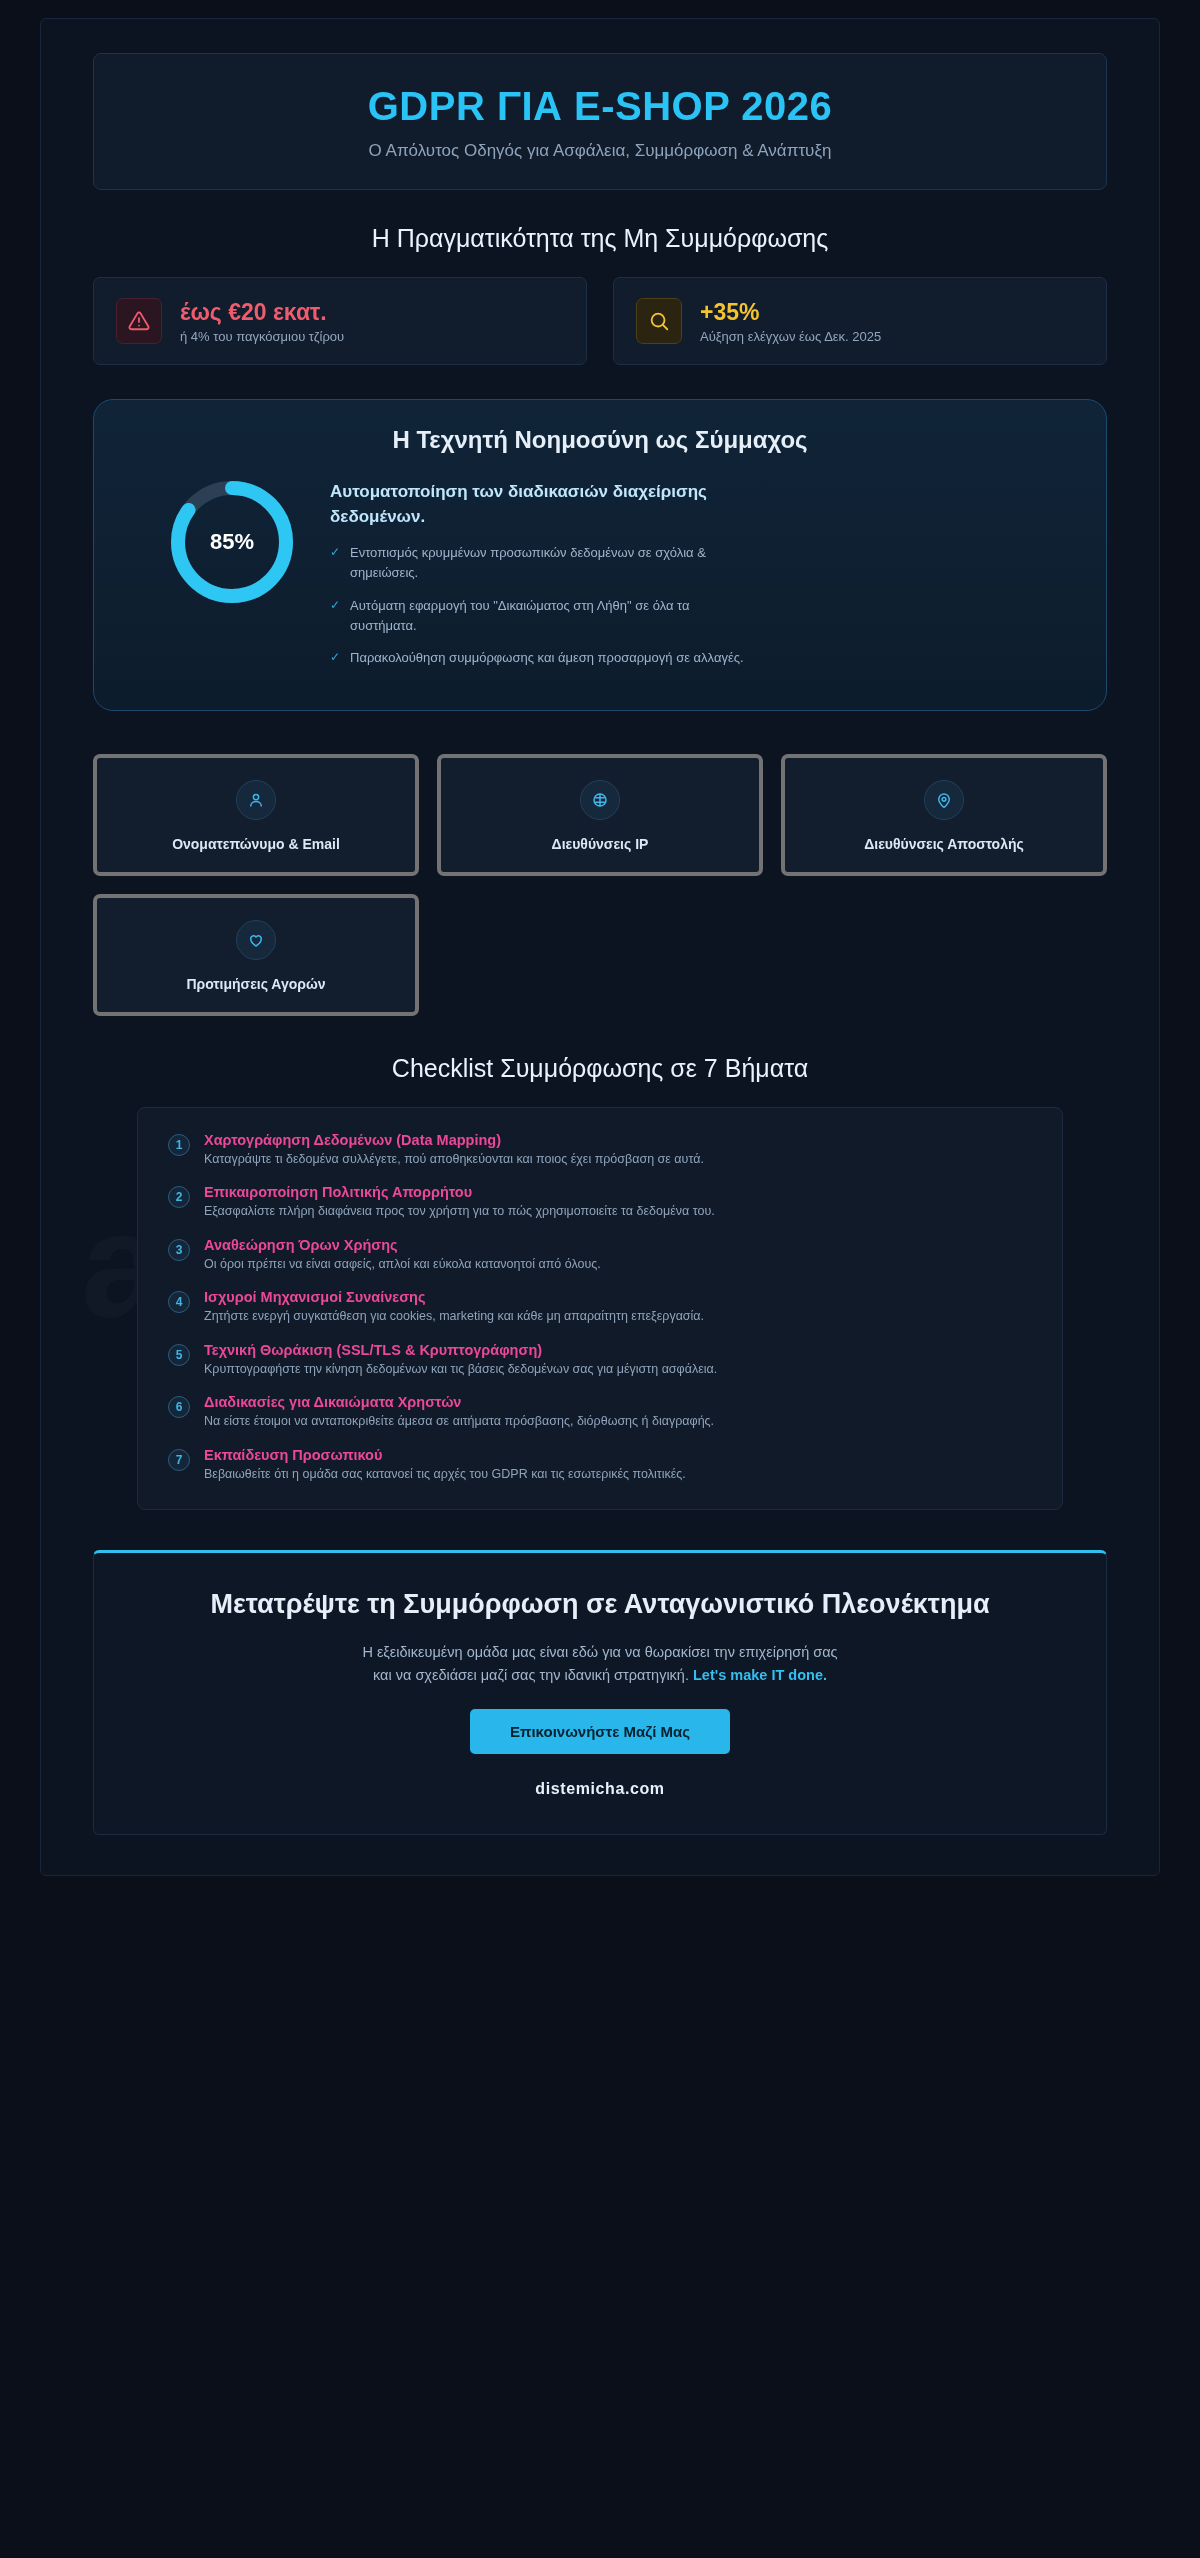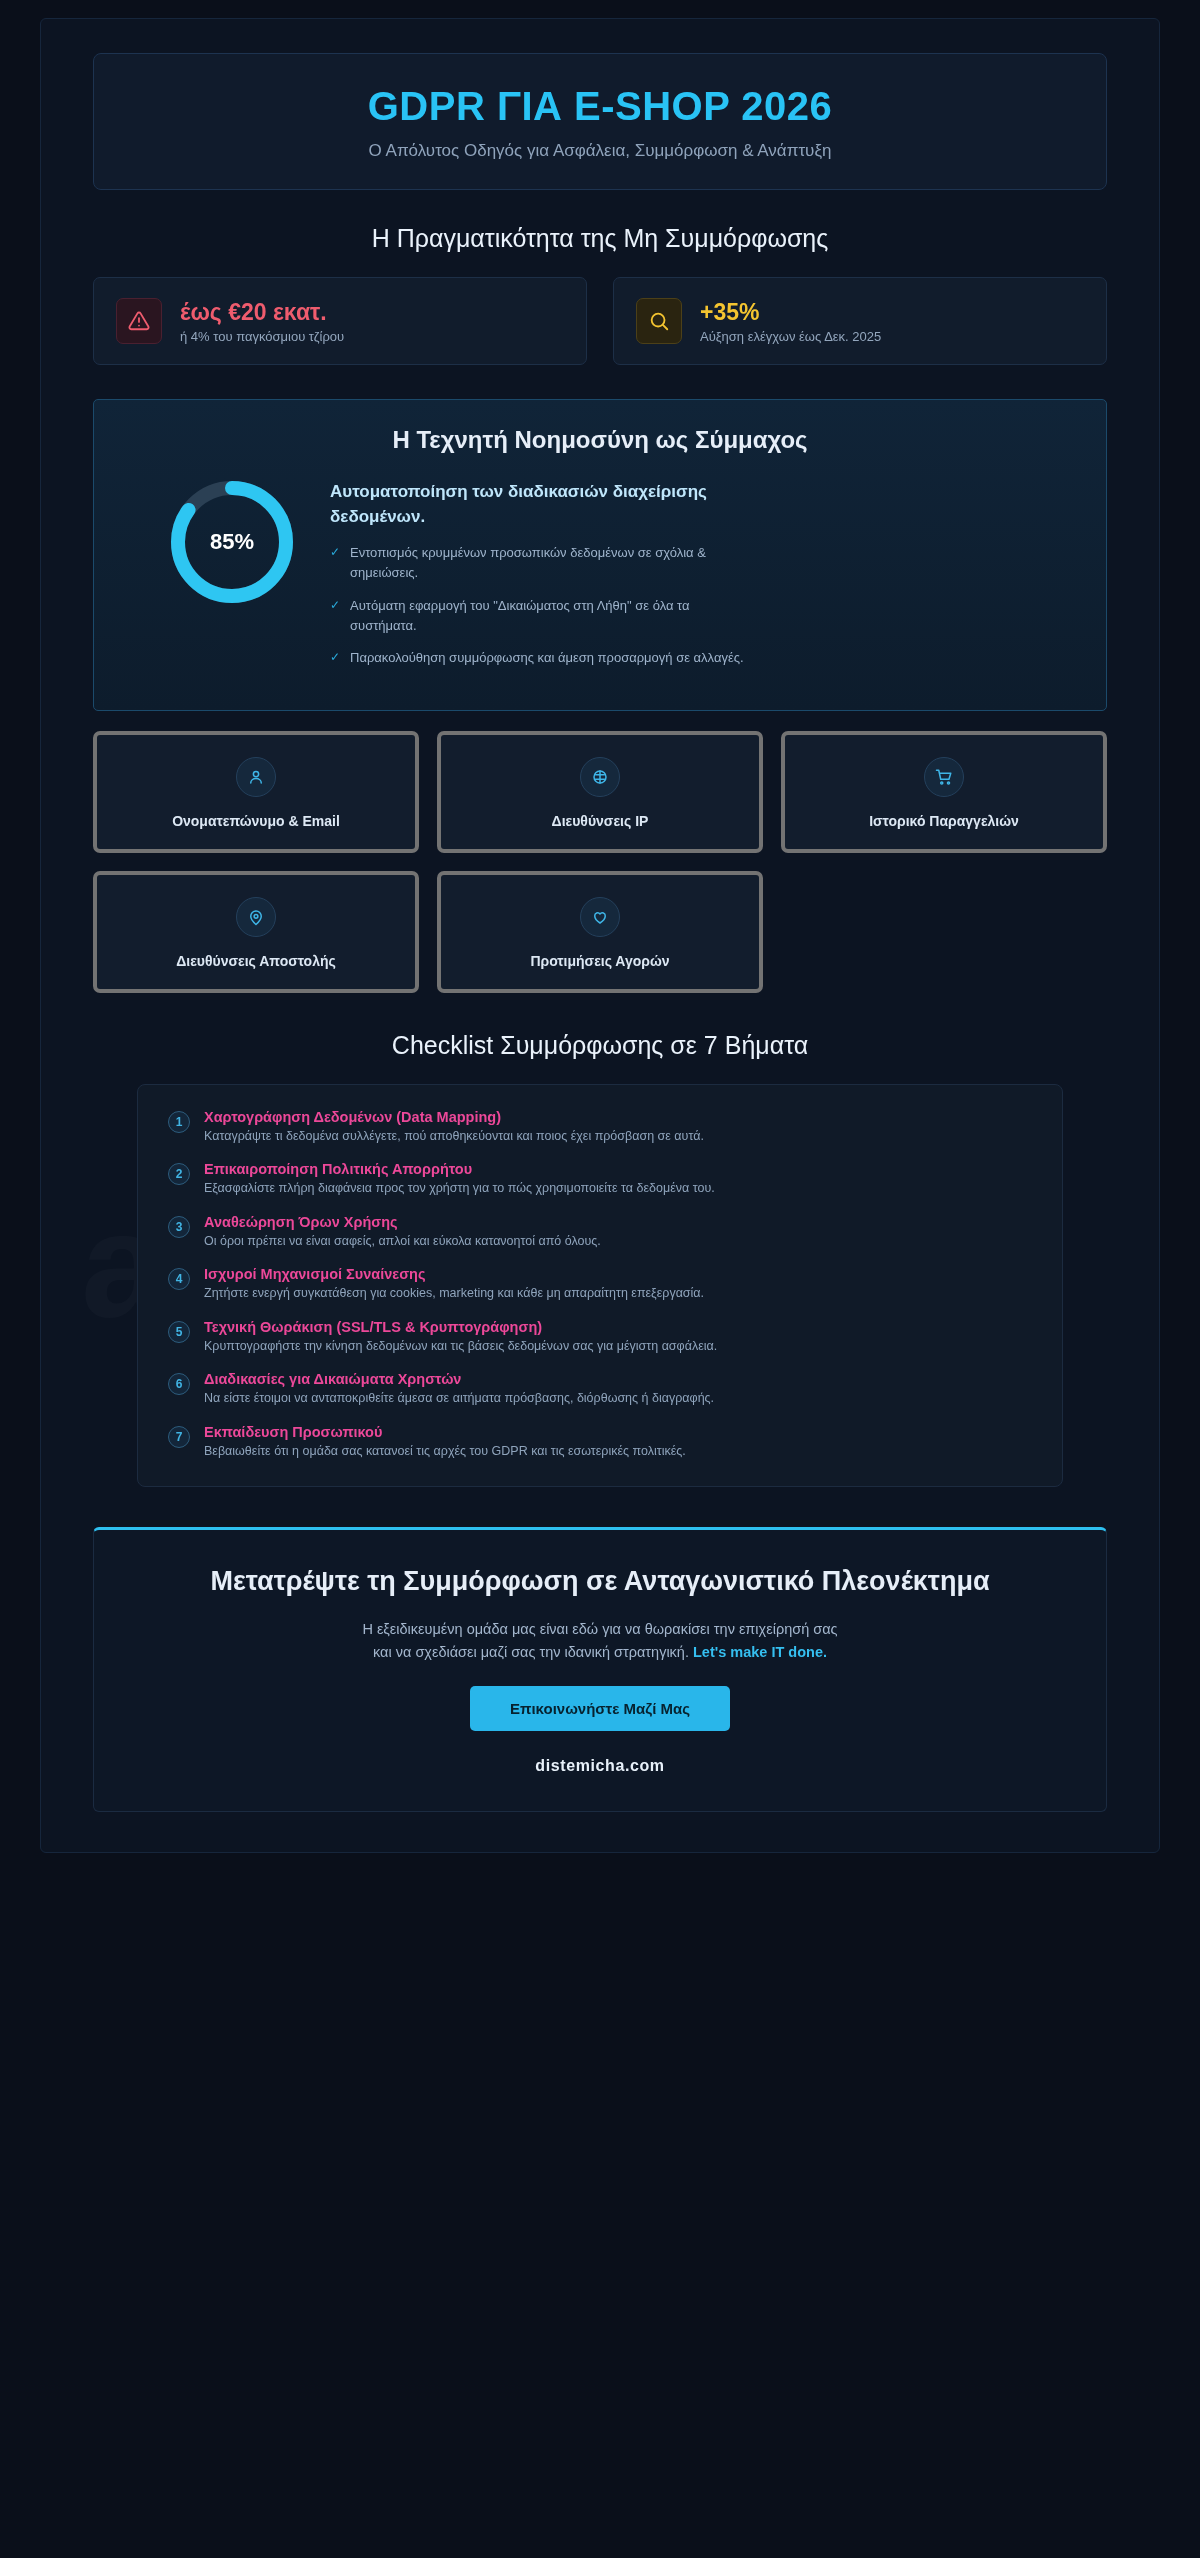--- a/index.html
+++ b/index.html
@@ -89,23 +89,23 @@
   .ico-yellow { background: #2a2410; border: 1px solid #4c4018; color: #f4c430; }
   .stat-big { font-size: 23px; font-weight: bold; margin-bottom: 3px; }
   .red { color: #ef5c6e; }
   .yellow { color: #f4c430; }
   .stat-sub { font-size: 13px; color: #93a6bd; }
 
   
   .ai-panel {
     background: linear-gradient(180deg,#102438,#0d1c2c);
     border: 1px solid #1b4a6b;
-    border-radius: 5px;
+    border-radius: 20px;
     padding: 26px 34px 30px 34px;
-    margin-bottom: 20px;
+    margin-bottom: 43px;
   }
   .ai-panel h2 {
     text-align: center;
     font-size: 24px;
     margin-bottom: 22px;
   }
   .ai-body { display: flex; align-items: flex-start; gap: 34px; }
   .donut-wrap { flex: 0 0 auto; padding-left: 40px; padding-top: 2px; }
   .donut { position: relative; width: 128px; height: 128px; }
   .donut svg { transform: rotate(-90deg); }
@@ -293,30 +293,20 @@
         <div class="card-ico">
           <svg width="18" height="18" viewBox="0 0 24 24" fill="none" stroke="currentColor" stroke-width="2" stroke-linecap="round">
             <circle cx="12" cy="12" r="8"></circle>
               <line x1="12" y1="4" x2="12" y2="20"></line>
               <path d="M6 9h12M6 15h12"></path>
           </svg>
         </div>
         <div class="card-label">Διευθύνσεις IP</div>
       </div>
 
-      <div class="card">
-        <div class="card-ico">
-          <svg width="18" height="18" viewBox="0 0 24 24" fill="none" stroke="currentColor" stroke-width="2" stroke-linecap="round" stroke-linejoin="round">
-            <circle cx="9" cy="20" r="1.4"></circle>
-              <circle cx="18" cy="20" r="1.4"></circle>
-            <path d="M2 3h3l2.6 12h11L21 7H6"></path>
-          </svg>
-        </div>
-        <div class="card-label">Ιστορικό Παραγγελιών</div>
-      </div>
 
 
       <div class="card">
         <div class="card-ico">
           <svg width="18" height="18" viewBox="0 0 24 24" fill="none" stroke="currentColor" stroke-width="2" stroke-linecap="round" stroke-linejoin="round">
             <path d="M12 22s7-6.1 7-11a7 7 0 1 0-14 0c0 4.9 7 11 7 11z"></path>
               <circle cx="12" cy="11" r="2.5"></circle>
           </svg>
         </div>
         <div class="card-label">Διευθύνσεις Αποστολής</div>

